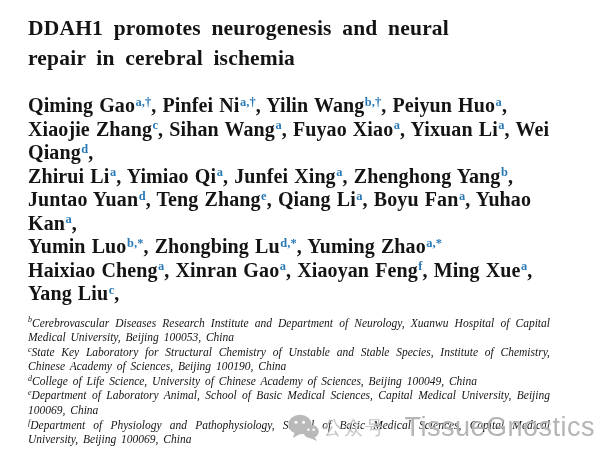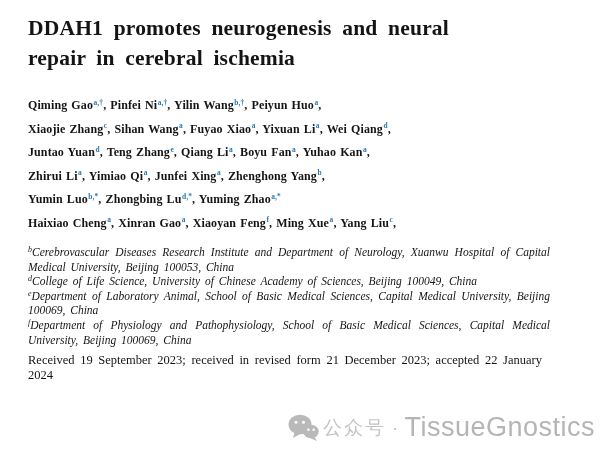--- a/index.html
+++ b/index.html
@@ -16,21 +16,21 @@
     font-weight: bold;
     line-height: 30px;
     word-spacing: 5px;
     letter-spacing: 0.2px;
     white-space: pre-line;
     margin: 0;
   }
 
   .authors {
     margin-top: 21px;
-    font-size: 12px;
+    font-size: 20px;
     font-weight: bold;
     line-height: 23.5px;
     word-spacing: 1px;
     letter-spacing: 0.1px;
   }
   .authors sup.asup {
     color: #2878b5;
     font-size: 62%;
     font-weight: bold;
     position: relative;
@@ -83,28 +83,29 @@
 <body>
 
 <div class="page">
 
   <h1 class="title">DDAH1 promotes neurogenesis and neural
 repair in cerebral ischemia</h1>
 
   <div class="authors">
       <div><span>Qiming Gao</span><sup class="asup">a,†</sup>, <span>Pinfei Ni</span><sup class="asup">a,†</sup>, <span>Yilin Wang</span><sup class="asup">b,†</sup>, <span>Peiyun Huo</span><sup class="asup">a</sup>,</div>
       <div><span>Xiaojie Zhang</span><sup class="asup">c</sup>, <span>Sihan Wang</span><sup class="asup">a</sup>, <span>Fuyao Xiao</span><sup class="asup">a</sup>, <span>Yixuan Li</span><sup class="asup">a</sup>, <span>Wei Qiang</span><sup class="asup">d</sup>,</div>
+      <div><span>Zhirui Li</span><sup class="asup">a</sup>, <span>Yimiao Qi</span><sup class="asup">a</sup>, <span>Junfei Xing</span><sup class="asup">a</sup>, <span>Zhenghong Yang</span><sup class="asup">b</sup>,</div>
       <div><span>Juntao Yuan</span><sup class="asup">d</sup>, <span>Teng Zhang</span><sup class="asup">e</sup>, <span>Qiang Li</span><sup class="asup">a</sup>, <span>Boyu Fan</span><sup class="asup">a</sup>, <span>Yuhao Kan</span><sup class="asup">a</sup>,</div>
-      <div><span>Zhirui Li</span><sup class="asup">a</sup>, <span>Yimiao Qi</span><sup class="asup">a</sup>, <span>Junfei Xing</span><sup class="asup">a</sup>, <span>Zhenghong Yang</span><sup class="asup">b</sup>,</div>
       <div><span>Yumin Luo</span><sup class="asup">b,*</sup>, <span>Zhongbing Lu</span><sup class="asup">d,*</sup>, <span>Yuming Zhao</span><sup class="asup">a,*</sup></div>
       <div><span>Haixiao Cheng</span><sup class="asup">a</sup>, <span>Xinran Gao</span><sup class="asup">a</sup>, <span>Xiaoyan Feng</span><sup class="asup">f</sup>, <span>Ming Xue</span><sup class="asup">a</sup>, <span>Yang Liu</span><sup class="asup">c</sup>,</div>
     </div>
 
   <div class="affiliations">
       <div><sup class="msup">b</sup>Cerebrovascular Diseases Research Institute and Department of Neurology, Xuanwu Hospital of Capital Medical University, Beijing 100053, China</div>
+      <div><sup class="msup">c</sup>State Key Laboratory for Structural Chemistry of Unstable and Stable Species, Institute of Chemistry, Chinese Academy of Sciences, Beijing 100190, China</div>
       <div><sup class="msup">d</sup>College of Life Science, University of Chinese Academy of Sciences, Beijing 100049, China</div>
       <div><sup class="msup">e</sup>Department of Laboratory Animal, School of Basic Medical Sciences, Capital Medical University, Beijing 100069, China</div>
       <div><sup class="msup">f</sup>Department of Physiology and Pathophysiology, School of Basic Medical Sciences, Capital Medical University, Beijing 100069, China</div>
     </div>
 
   <div class="received">Received 19 September 2023; received in revised form 21 December 2023; accepted 22 January 2024</div>
 
 </div>
 
 <div class="watermark">

